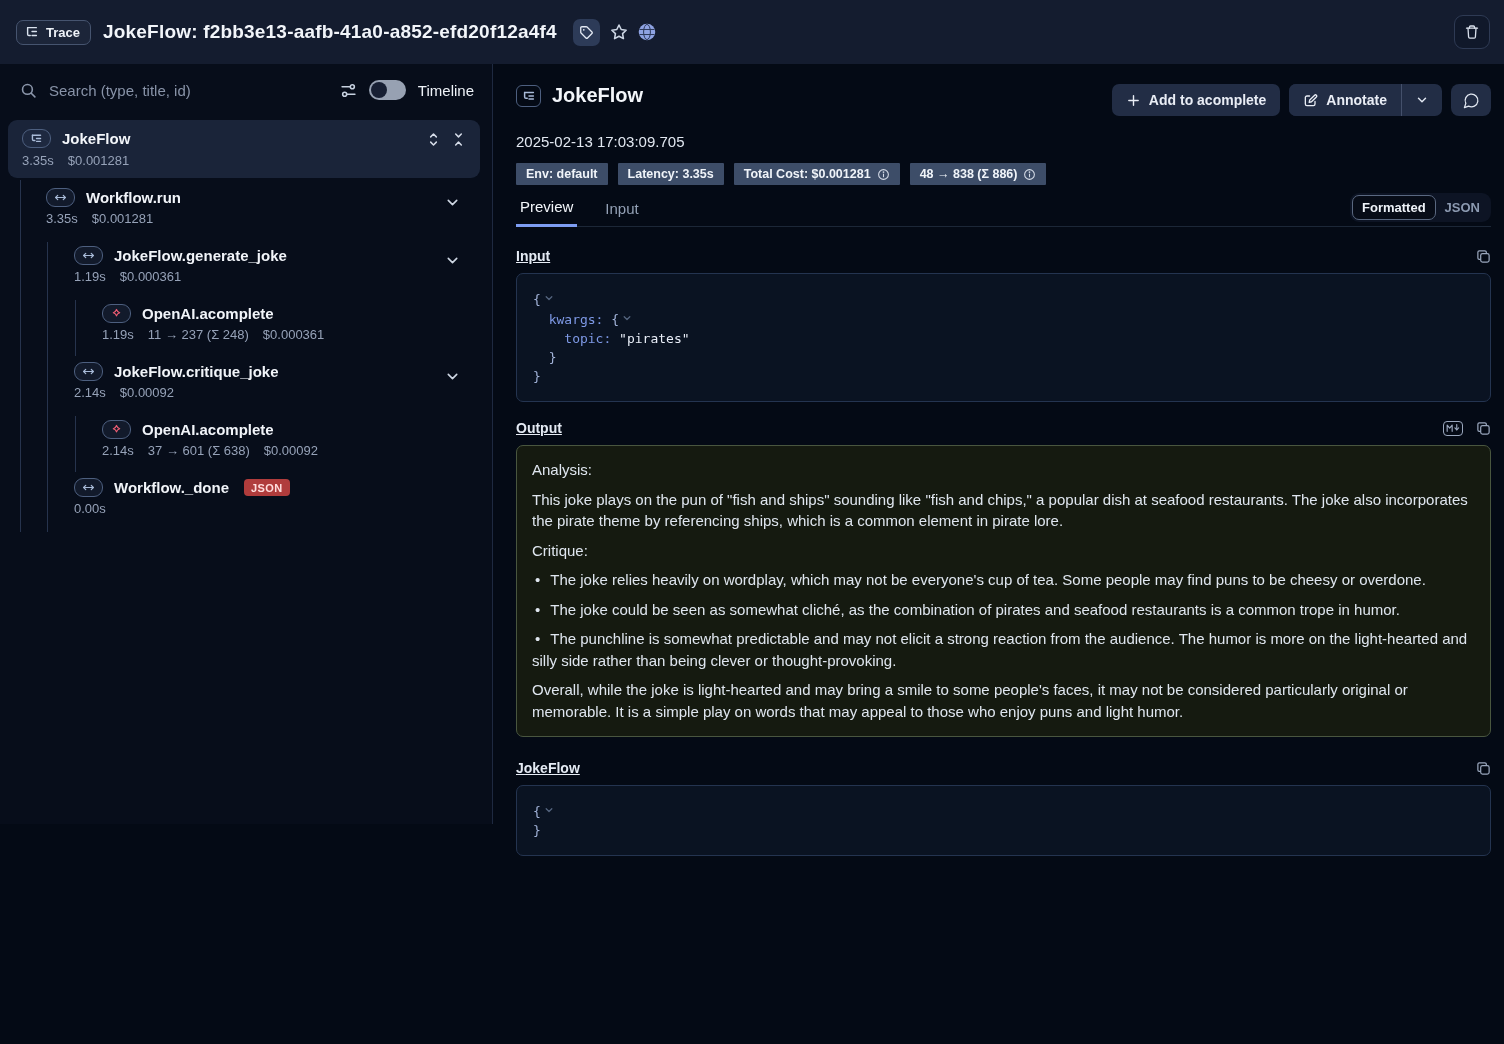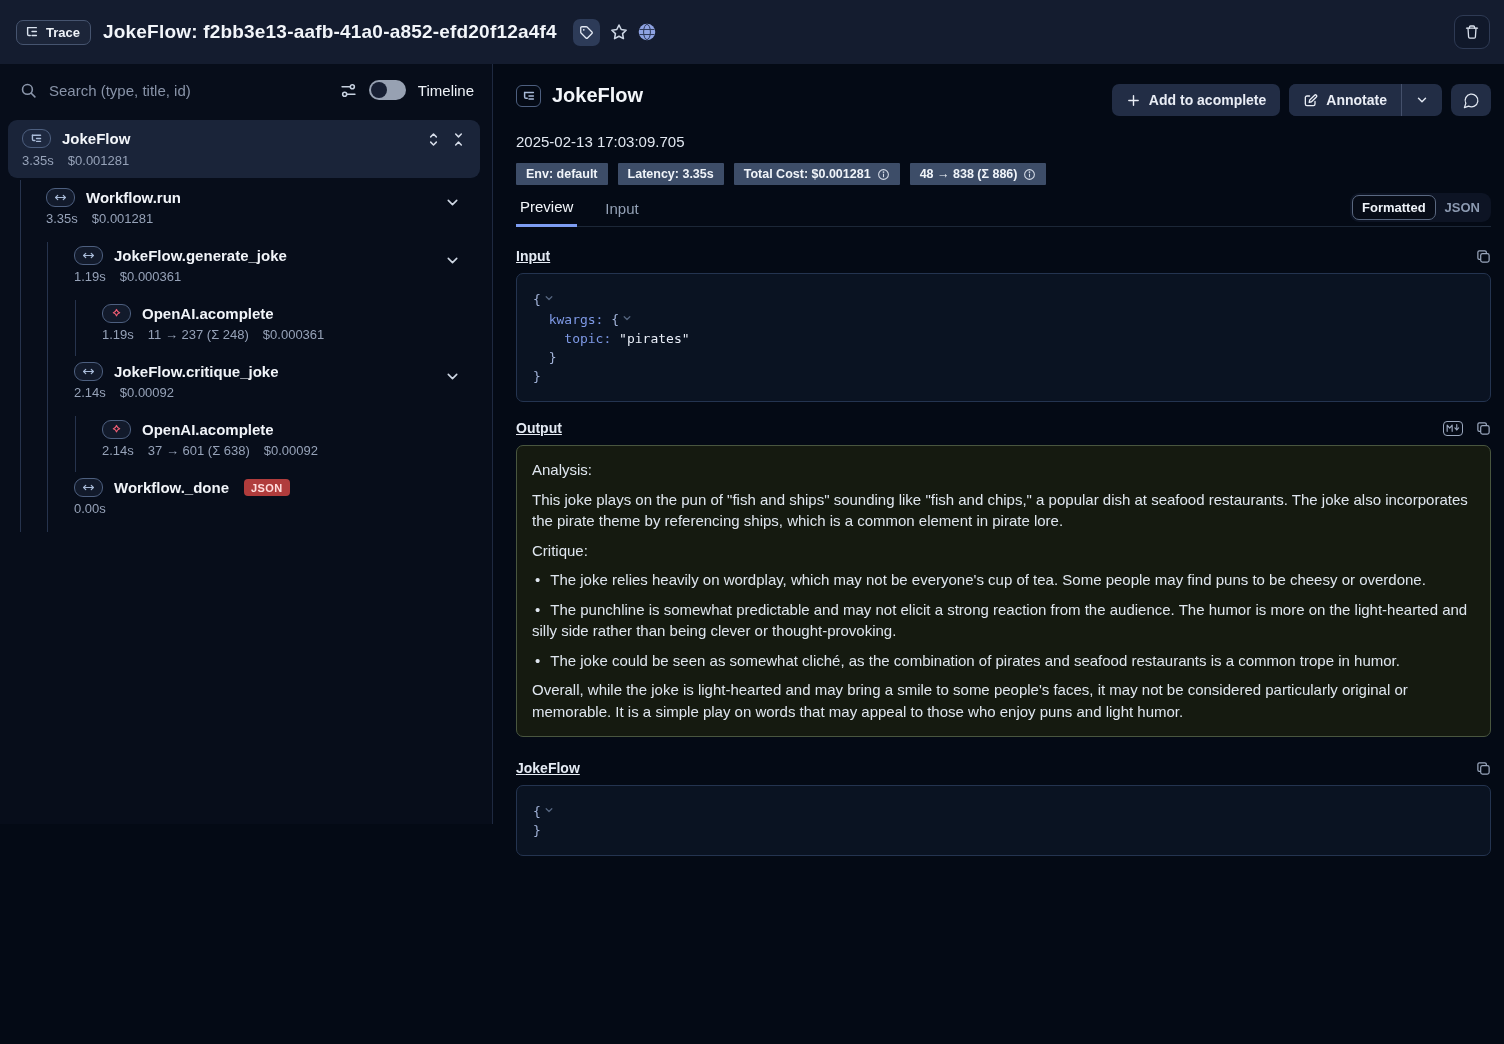--- a/index.html
+++ b/index.html
@@ -518,22 +518,22 @@
                 <path d="M11 5V3.5A1.5 1.5 0 0 0 9.5 2h-6A1.5 1.5 0 0 0 2 3.5v6A1.5 1.5 0 0 0 3.5 11H5"></path>
               </svg>
           </span>
         </span>
       </div>
       <div class="outputbox">
         <p>Analysis:</p>
         <p>This joke plays on the pun of "fish and ships" sounding like "fish and chips," a popular dish at seafood restaurants. The joke also incorporates the pirate theme by referencing ships, which is a common element in pirate lore.</p>
         <p>Critique:</p>
         <p><span class="bullet-char">•</span><span>The joke relies heavily on wordplay, which may not be everyone's cup of tea. Some people may find puns to be cheesy or overdone.</span></p>
+        <p><span class="bullet-char">•</span><span>The joke could be seen as somewhat cliché, as the combination of pirates and seafood restaurants is a common trope in humor.</span></p>
         <p><span class="bullet-char">•</span><span>The punchline is somewhat predictable and may not elicit a strong reaction from the audience. The humor is more on the light-hearted and silly side rather than being clever or thought-provoking.</span></p>
-        <p><span class="bullet-char">•</span><span>The joke could be seen as somewhat cliché, as the combination of pirates and seafood restaurants is a common trope in humor.</span></p>
         <p>Overall, while the joke is light-hearted and may bring a smile to some people's faces, it may not be considered particularly original or memorable. It is a simple play on words that may appeal to those who enjoy puns and light humor.</p>
       </div>
     </div>
 
     <div class="sec-meta">
       <div class="section-head">
         <span class="section-label">JokeFlow</span>
         <span class="head-icons">
           <span class="copy-icon">
             <svg viewBox="0 0 16 16" fill="none" stroke="currentColor" stroke-width="1.3" stroke-linejoin="round">

